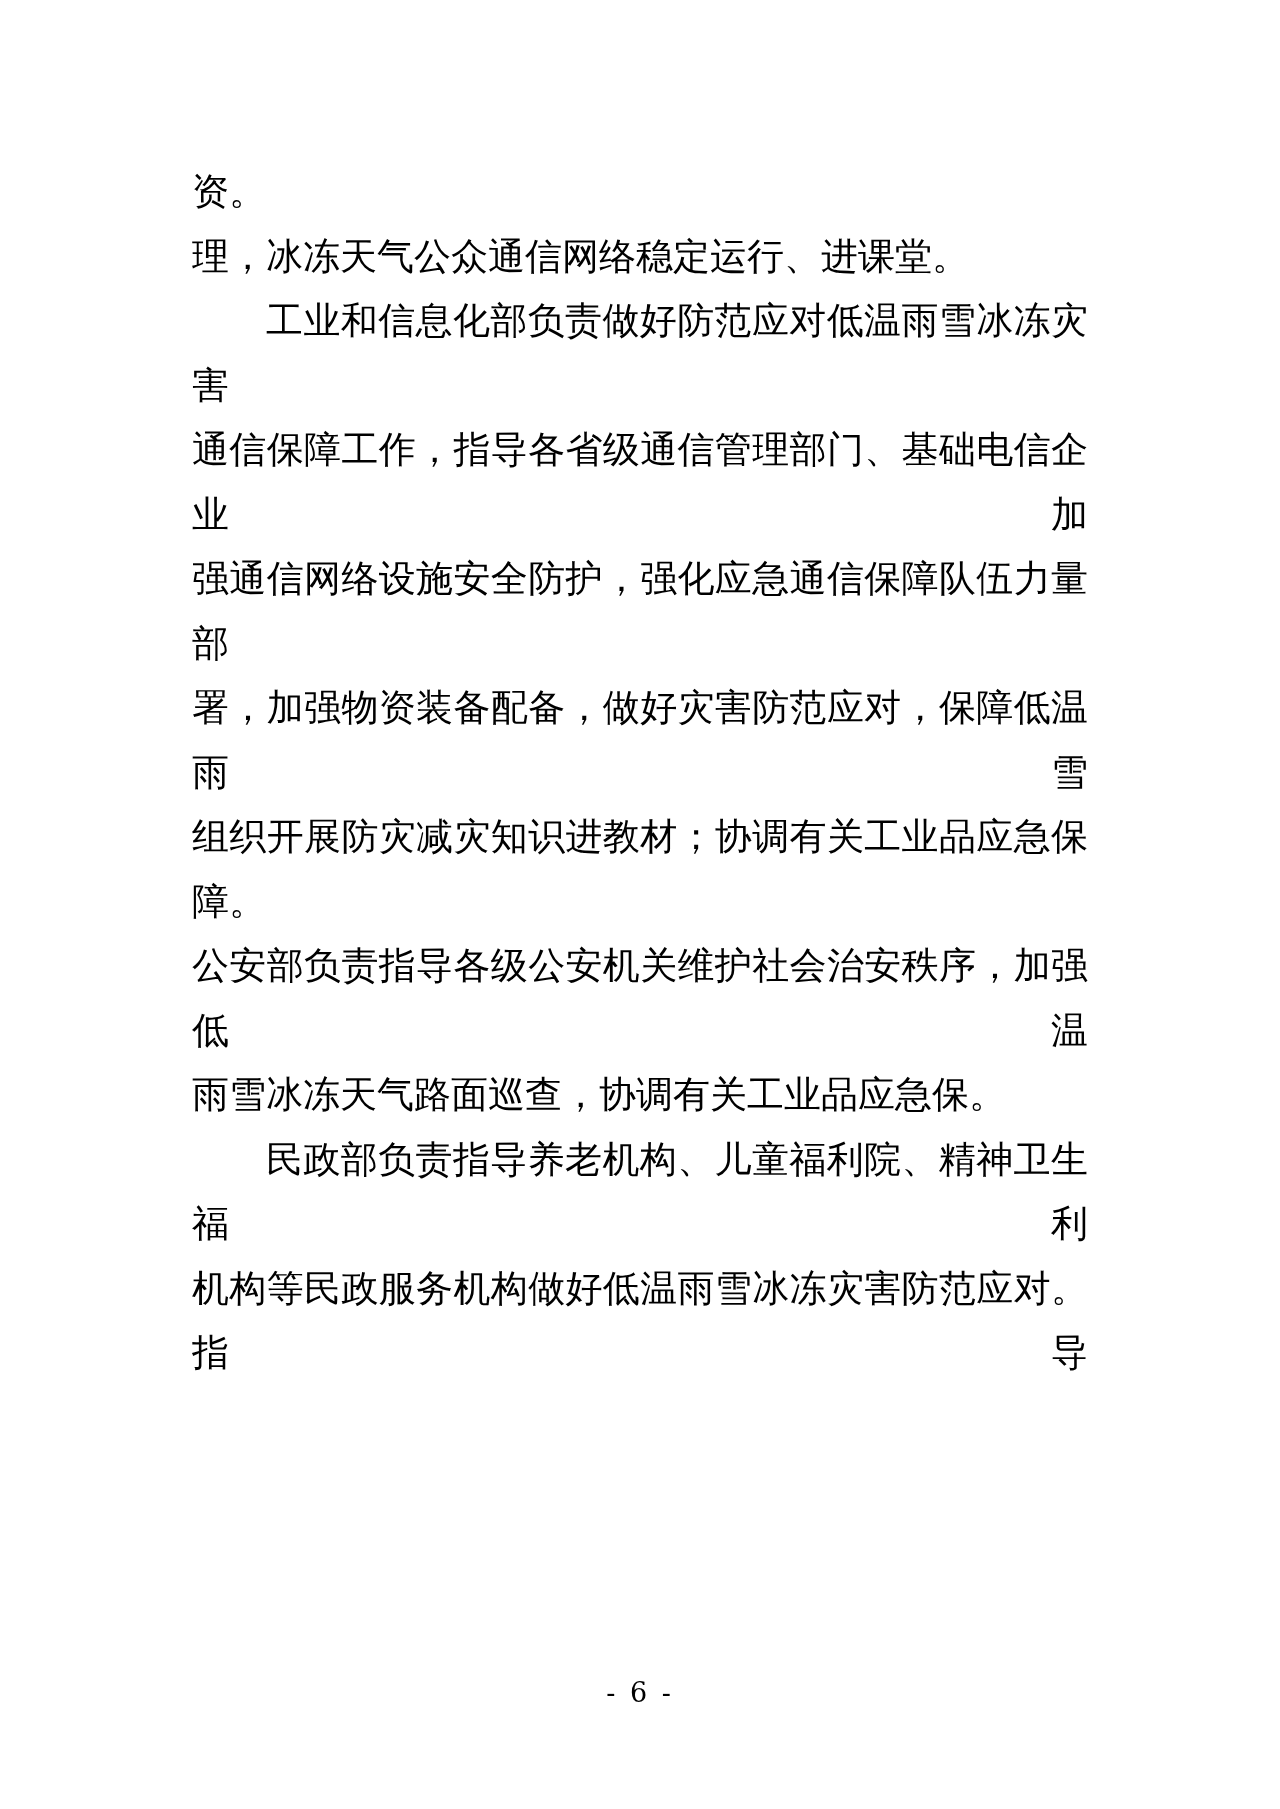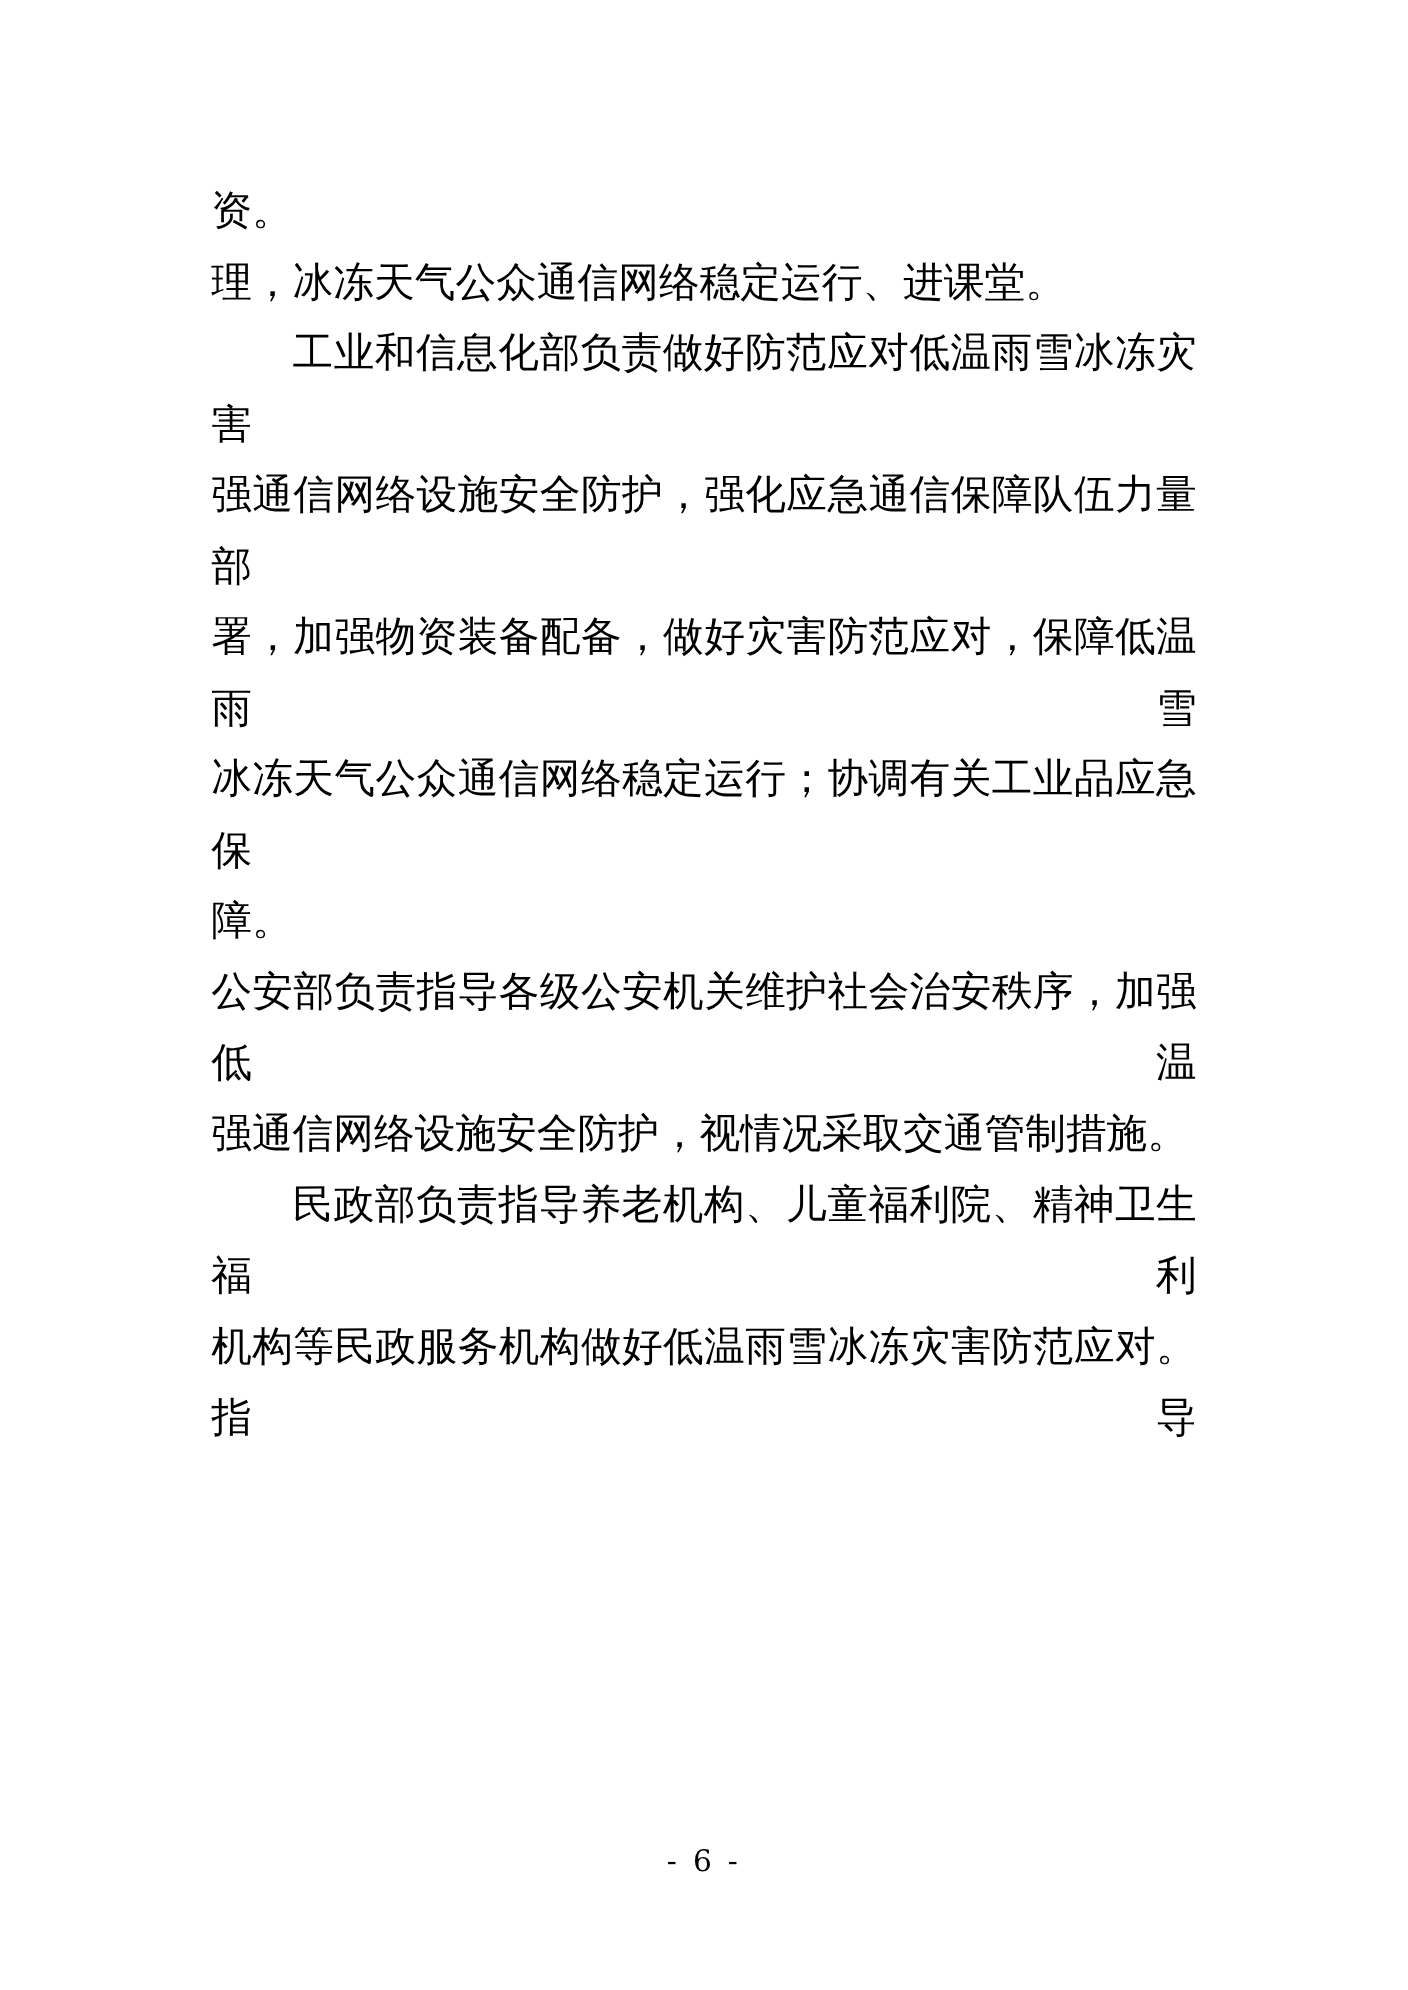--- a/index.html
+++ b/index.html
@@ -56,23 +56,24 @@
   }
 </style>
 </head>
 <body>
 
 <div class="page">
   <div class="text-block">
       <div class="line">资。</div>
       <div class="line">理，冰冻天气公众通信网络稳定运行、进课堂。</div>
       <div class="line j ind">工业和信息化部负责做好防范应对低温雨雪冰冻灾害</div>
+      <div class="line j">通信保障工作，指导各省级通信管理部门、基础电信企业加</div>
       <div class="line j">强通信网络设施安全防护，强化应急通信保障队伍力量部</div>
       <div class="line j">署，加强物资装备配备，做好灾害防范应对，保障低温雨雪</div>
-      <div class="line j">冰冻天气公众通信网络稳定运行；协调有关工业品应急保</div>
+      <div class="line j">组织开展防灾减灾知识进教材；协调有关工业品应急保</div>
       <div class="line">障。</div>
       <div class="line j">公安部负责指导各级公安机关维护社会治安秩序，加强低温</div>
-      <div class="line">强通信网络设施安全防护，视情况采取交通管制措施。</div>
+      <div class="line">雨雪冰冻天气路面巡查，协调有关工业品应急保。</div>
       <div class="line j ind">民政部负责指导养老机构、儿童福利院、精神卫生福利</div>
       <div class="line j">机构等民政服务机构做好低温雨雪冰冻灾害防范应对。指导</div>
     </div>
   <div class="footer">- 6 -</div>
 </div>
 
 </body></html>

